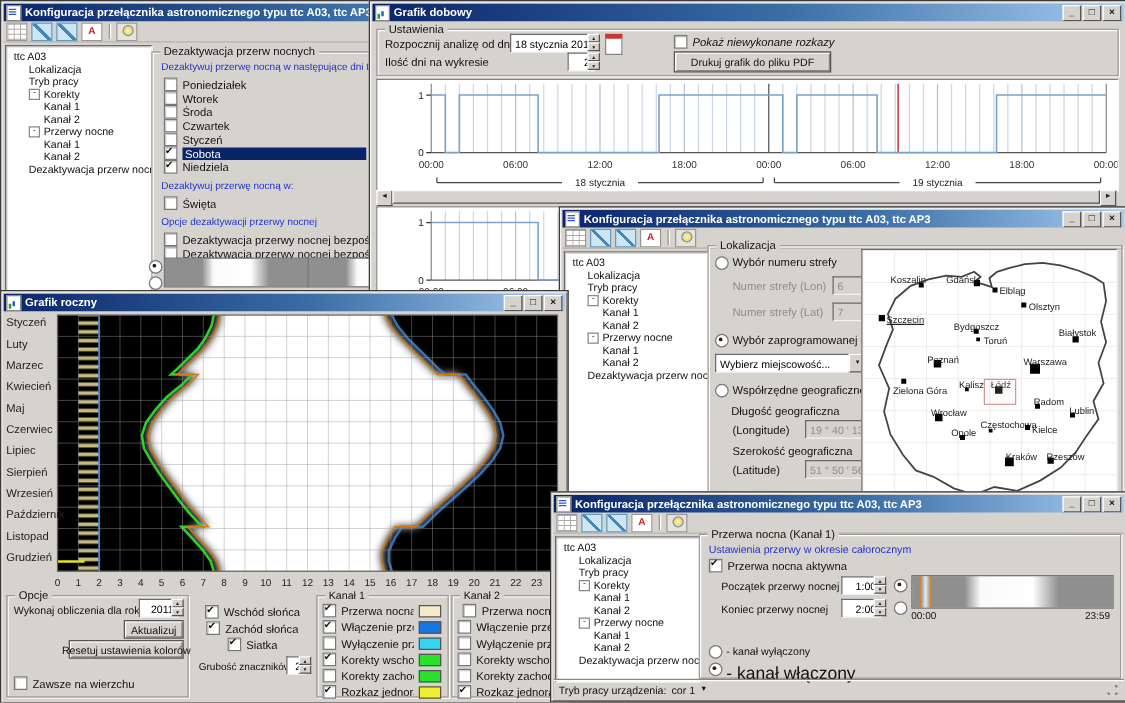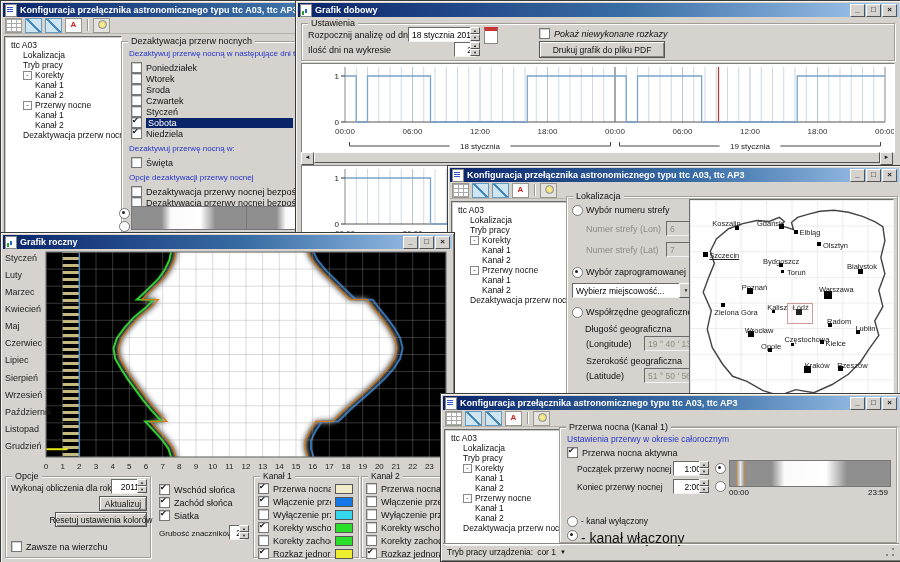--- a/index.html
+++ b/index.html
@@ -29,21 +29,21 @@
   .glegend{position:absolute;top:-6px;left:6px;background:#d6d3ce;padding:0 3px;font-size:9px;color:#111;white-space:nowrap;}
   .txt{position:absolute;font-size:9px;color:#111;white-space:nowrap;}
   .blue{color:#2233cc;}
   .tiny{font-size:7.5px;}
   .dis{color:#8f8c85;}
   .tree{position:absolute;overflow:hidden;}
   .tree-row{height:10px;font-size:8.5px;color:#111;white-space:nowrap;display:flex;align-items:center;gap:3px;}
   .exp{width:7px;height:7px;border:1px solid #888;background:#fff;font-size:7px;line-height:5px;text-align:center;color:#333;flex:0 0 auto;}
   .check-row{display:flex;align-items:center;gap:4px;font-size:9px;color:#111;white-space:nowrap;}
   .rows11 .check-row{height:11px;}
-  .rows13 .check-row{height:13px;}
+  .rows13 .check-row{height:13px;justify-content:center;}
   .cb{width:9px;height:9px;background:#fff;border:1px solid #777;box-shadow:inset 1px 1px 0 #ccc;flex:0 0 auto;position:relative;}
   .cb.on::after{content:"✔";position:absolute;left:0px;top:-2px;font-size:8px;color:#111;}
   .lbl{overflow:hidden;}
   .lbl.hl{background:#0a246a;color:#fff;padding:0 2px;flex:1;}
   .swatch{width:16px;height:8px;border:1px solid #555;margin-left:auto;flex:0 0 auto;}
   .radio{width:9px;height:9px;border-radius:50%;background:#fff;border:1px solid #777;position:absolute;}
   .radio.sel::after{content:"";position:absolute;left:2px;top:2px;width:3px;height:3px;border-radius:50%;background:#222;}
   .field{position:absolute;height:13px;background:#fff;border:1px solid;border-color:#6a6a6a #f2f2f2 #f2f2f2 #6a6a6a;font-size:8.5px;display:flex;align-items:center;padding:0 3px;white-space:nowrap;overflow:hidden;}
   .field.dis{background:#d6d3ce;color:#8f8c85;}
   .spin{position:absolute;width:10px;height:13px;display:flex;flex-direction:column;}

